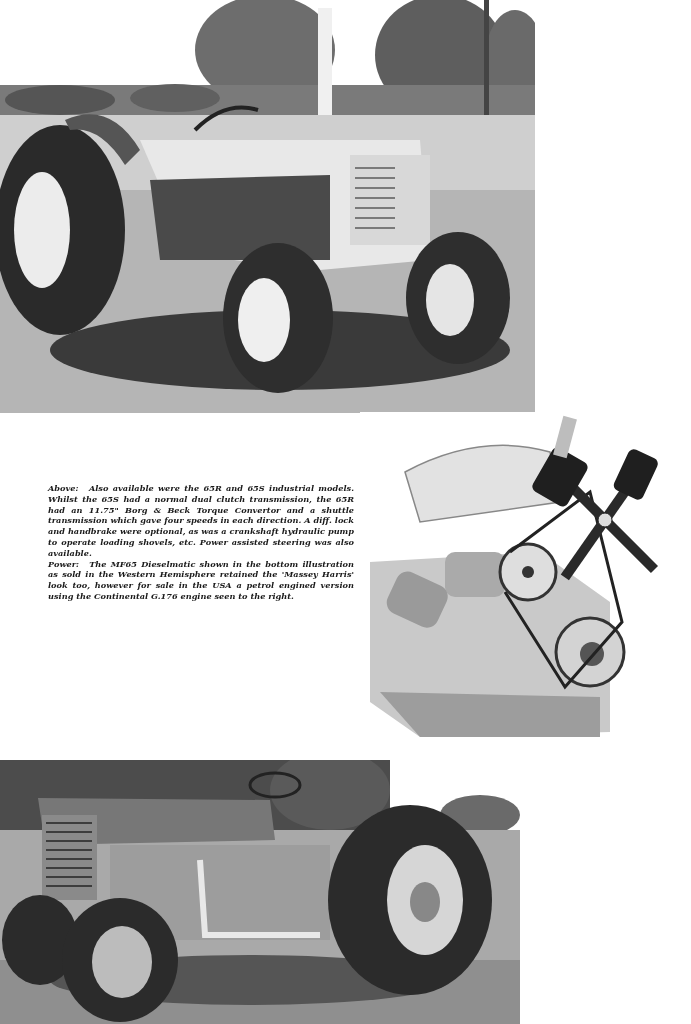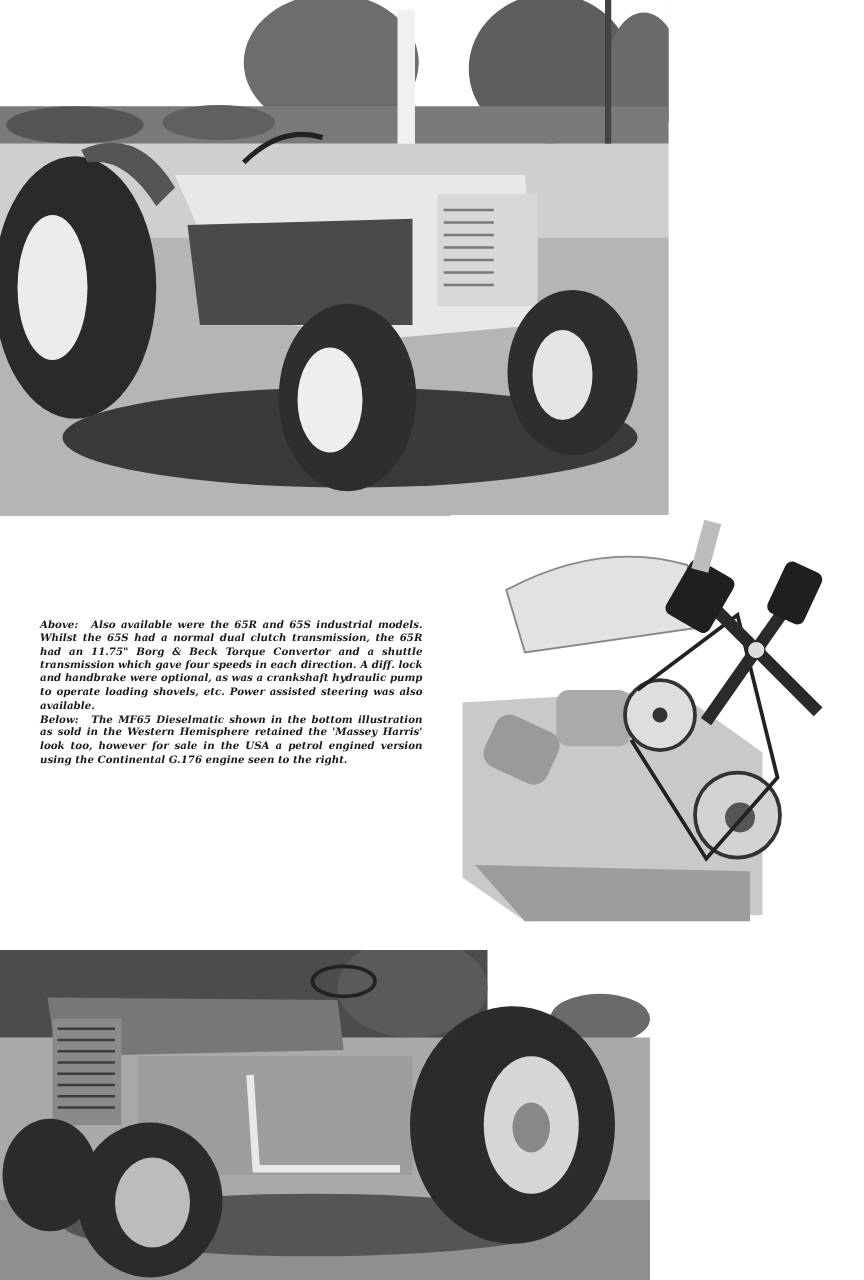--- a/index.html
+++ b/index.html
@@ -8,23 +8,23 @@
     font-family:"DejaVu Serif", serif;
   }
   .photo { position:absolute; overflow:hidden; }
   .photo svg { display:block; width:100%; height:100%; }
 
   #photo-top { left:0; top:0; width:535px; height:413px; }
   #photo-engine { left:360px; top:412px; width:308px; height:335px; }
   #photo-bottom { left:0; top:760px; width:520px; height:264px; }
 
   .caption {
-    position:absolute; left:32px; top:483px; width:306px;
+    position:absolute; left:48px; top:483px; width:306px;
     font-family:"DejaVu Serif", serif; font-style:italic; font-weight:bold;
-    font-size:8.2px; line-height:10.8px; color:#1a1a1a; text-align:justify;margin-top:11px;
+    font-size:8.2px; line-height:10.8px; color:#1a1a1a; text-align:justify;
   }
   .caption p { margin:0; }
   .caption .lead { margin-right:6px; }
 </style>
 </head>
 <body>
 
 <div class="photo" id="photo-top">
   <svg viewBox="0 0 535 413" preserveAspectRatio="none">
     <rect x="0" y="0" width="535" height="413" fill="#f6f6f6"></rect>
@@ -72,21 +72,21 @@
     <path d="M195 130 Q225 100 258 110" stroke="#222" stroke-width="4" fill="none"></path>
   </svg>
 </div>
 
 <div class="caption">
   <p>
     <span class="lead">Above:</span>
     <span>Also available were the 65R and 65S industrial models. Whilst the 65S had a normal dual clutch transmission, the 65R had an 11.75" Borg &amp; Beck Torque Convertor and a shuttle transmission which gave four speeds in each direction. A diff. lock and handbrake were optional, as was a crankshaft hydraulic pump to operate loading shovels, etc. Power assisted steering was also available.</span>
   </p>
   <p>
-    <span class="lead">Below:</span>
+    <span class="lead">Power:</span>
     <span>The MF65 Dieselmatic shown in the bottom illustration as sold in the Western Hemisphere retained the 'Massey Harris' look too, however for sale in the USA a petrol engined version using the Continental G.176 engine seen to the right.</span>
   </p>
 </div>
 
 <div class="photo" id="photo-engine">
   <svg viewBox="0 0 308 335" preserveAspectRatio="none">
     <rect x="0" y="0" width="308" height="335" fill="#ffffff"></rect>
 
     <path d="M10 150 L180 140 L250 190 L250 320 L60 325 L10 290 Z" fill="#c9c9c9"></path>
     <path d="M20 280 L240 285 L240 325 L60 325 Z" fill="#9d9d9d"></path>

